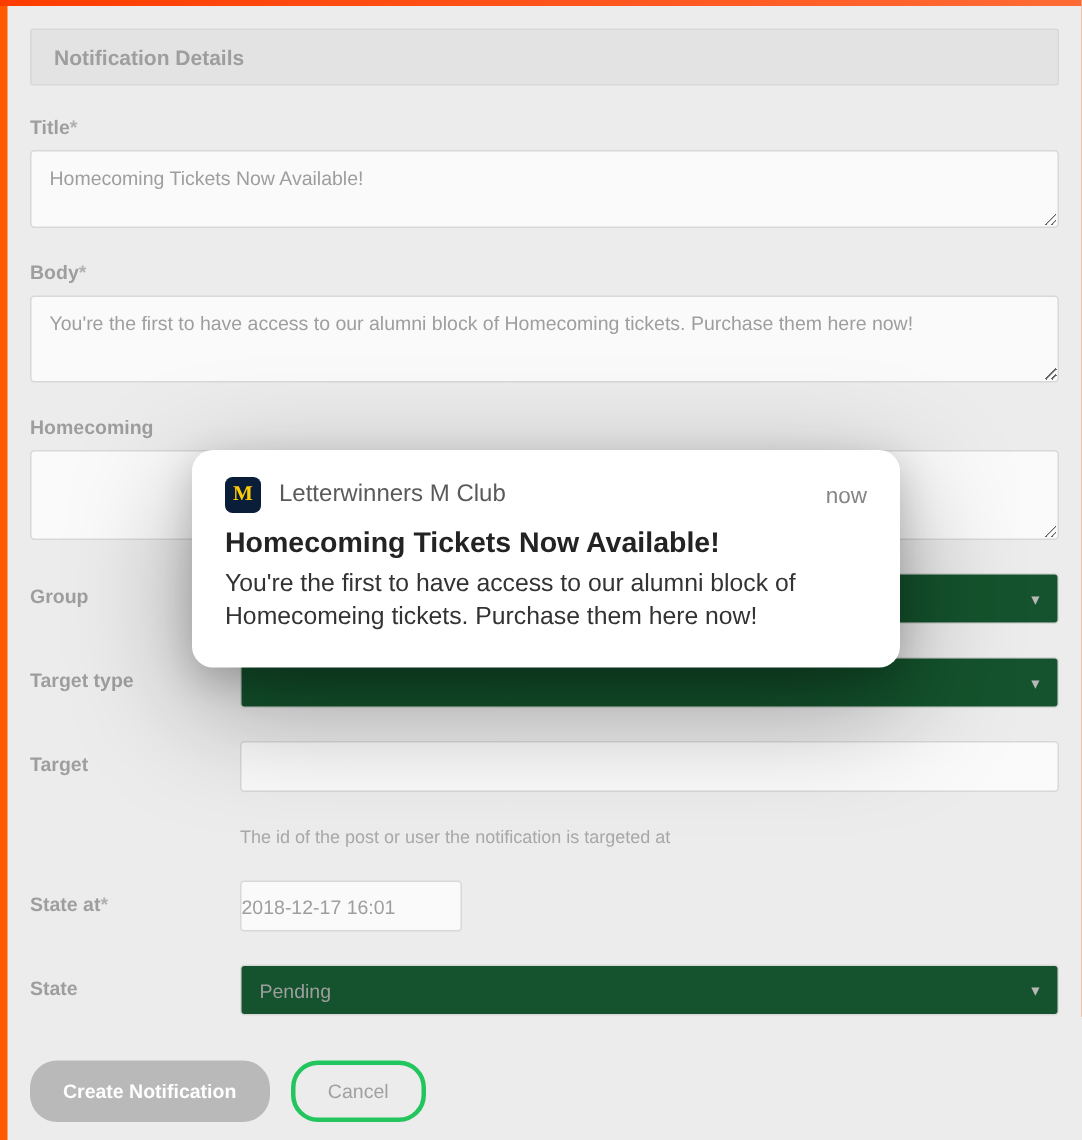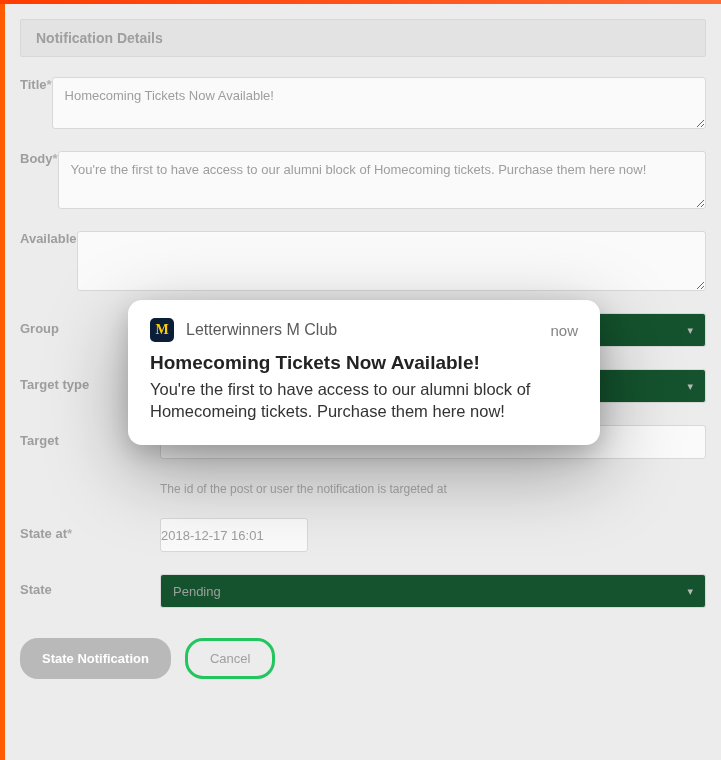--- a/index.html
+++ b/index.html
@@ -35,21 +35,21 @@
     }
     .form-body {
       padding: 20px 0 0 0;
     }
     .field-row {
       display: flex;
       margin-bottom: 22px;
       align-items: flex-start;
     }
     .field-row.stacked {
-      flex-direction: row;
+      flex-direction: column;
     }
     .field-label {
       color: #9e9e9e;
       font-size: 13px;
       font-weight: 600;
       margin-bottom: 8px;
       display: block;
     }
     .field-label.inline {
       width: 140px;
@@ -205,21 +205,21 @@
       <label class="field-label"><span>Title</span><span class="req-star">*</span></label>
       <textarea class="textarea" style="">Homecoming Tickets Now Available!</textarea>
     </div>
 
     <div class="field-row stacked">
       <label class="field-label"><span>Body</span><span class="req-star">*</span></label>
       <textarea class="textarea tall" style="">You're the first to have access to our alumni block of Homecoming tickets. Purchase them here now!</textarea>
     </div>
 
     <div class="field-row stacked">
-      <label class="field-label">Available</label>
+      <label class="field-label">Homecoming</label>
       <textarea class="textarea usernames" style=""></textarea>
     </div>
 
     <div class="field-row">
       <label class="field-label inline">Group</label>
       <div class="input-control">
         <div class="select-box">
             <span></span>
           </div>
       </div>
@@ -256,21 +256,21 @@
     <div class="field-row">
       <label class="field-label inline">State</label>
       <div class="input-control">
         <div class="select-box">
             <span>Pending</span>
           </div>
       </div>
     </div>
 
     <div class="actions">
-      <button class="btn-primary">State Notification</button>
+      <button class="btn-primary">Create Notification</button>
       <button class="btn-secondary">Cancel</button>
     </div>
 
   </div>
 </div>
 
 <div class="notif-popup">
   <div class="notif-header">
     <div class="notif-icon">M</div>
     <div class="notif-app">Letterwinners M Club</div>

